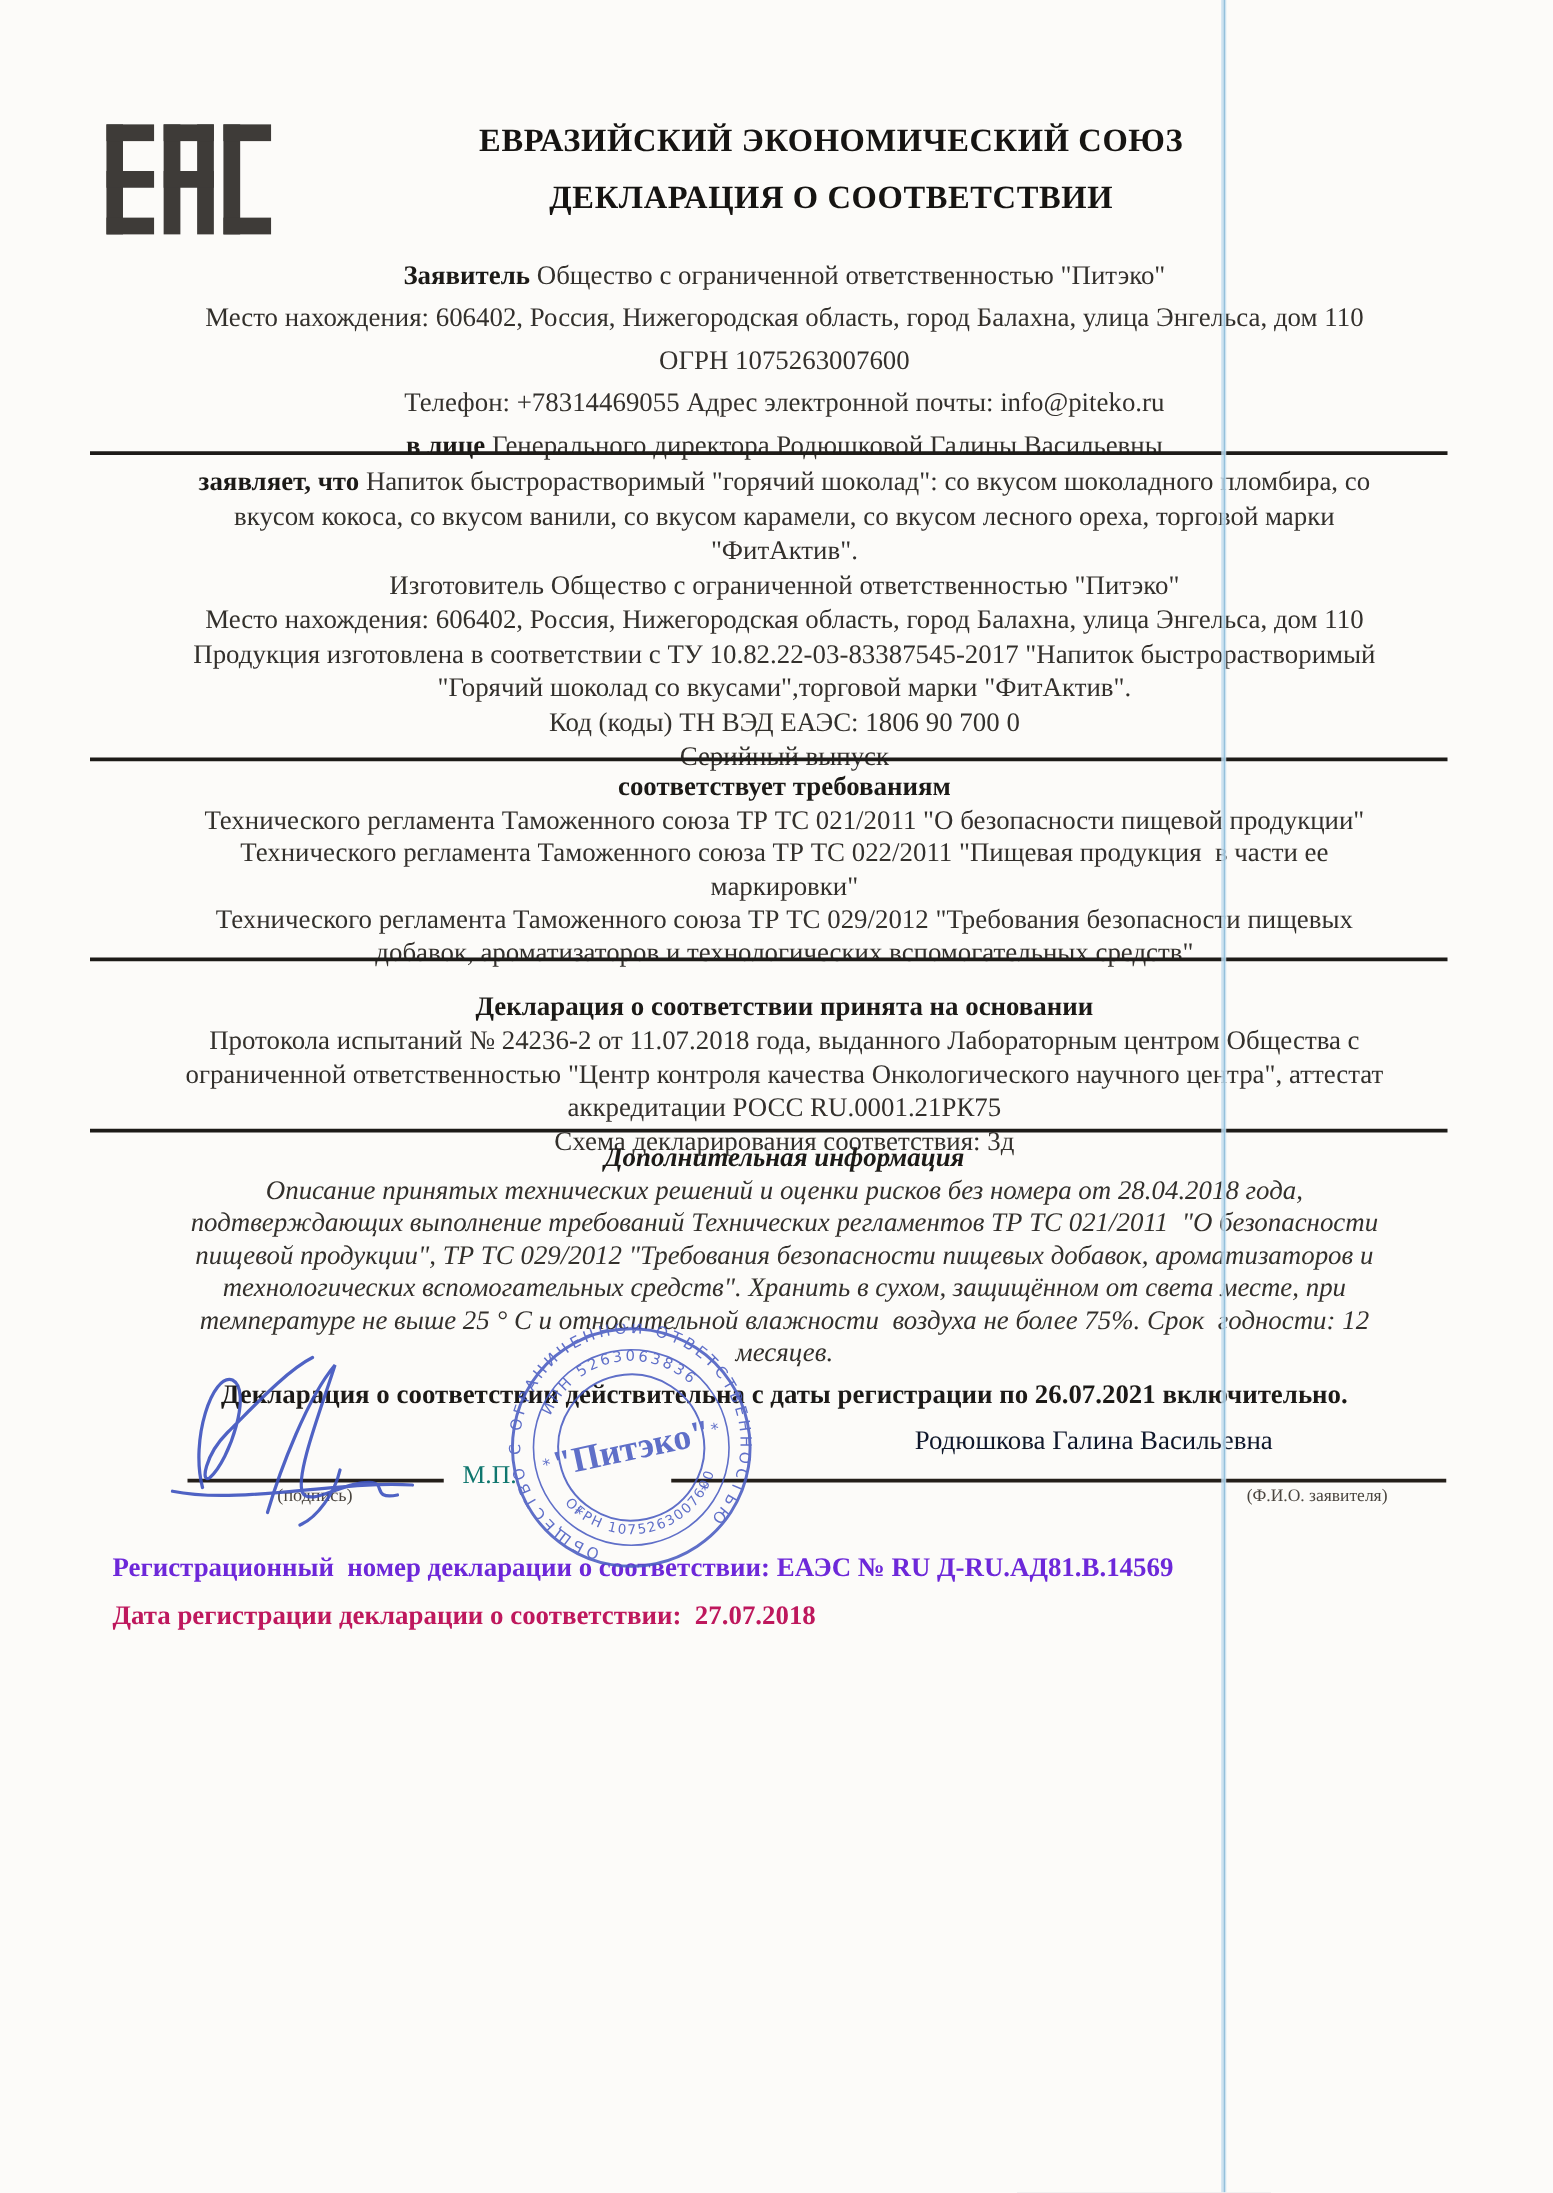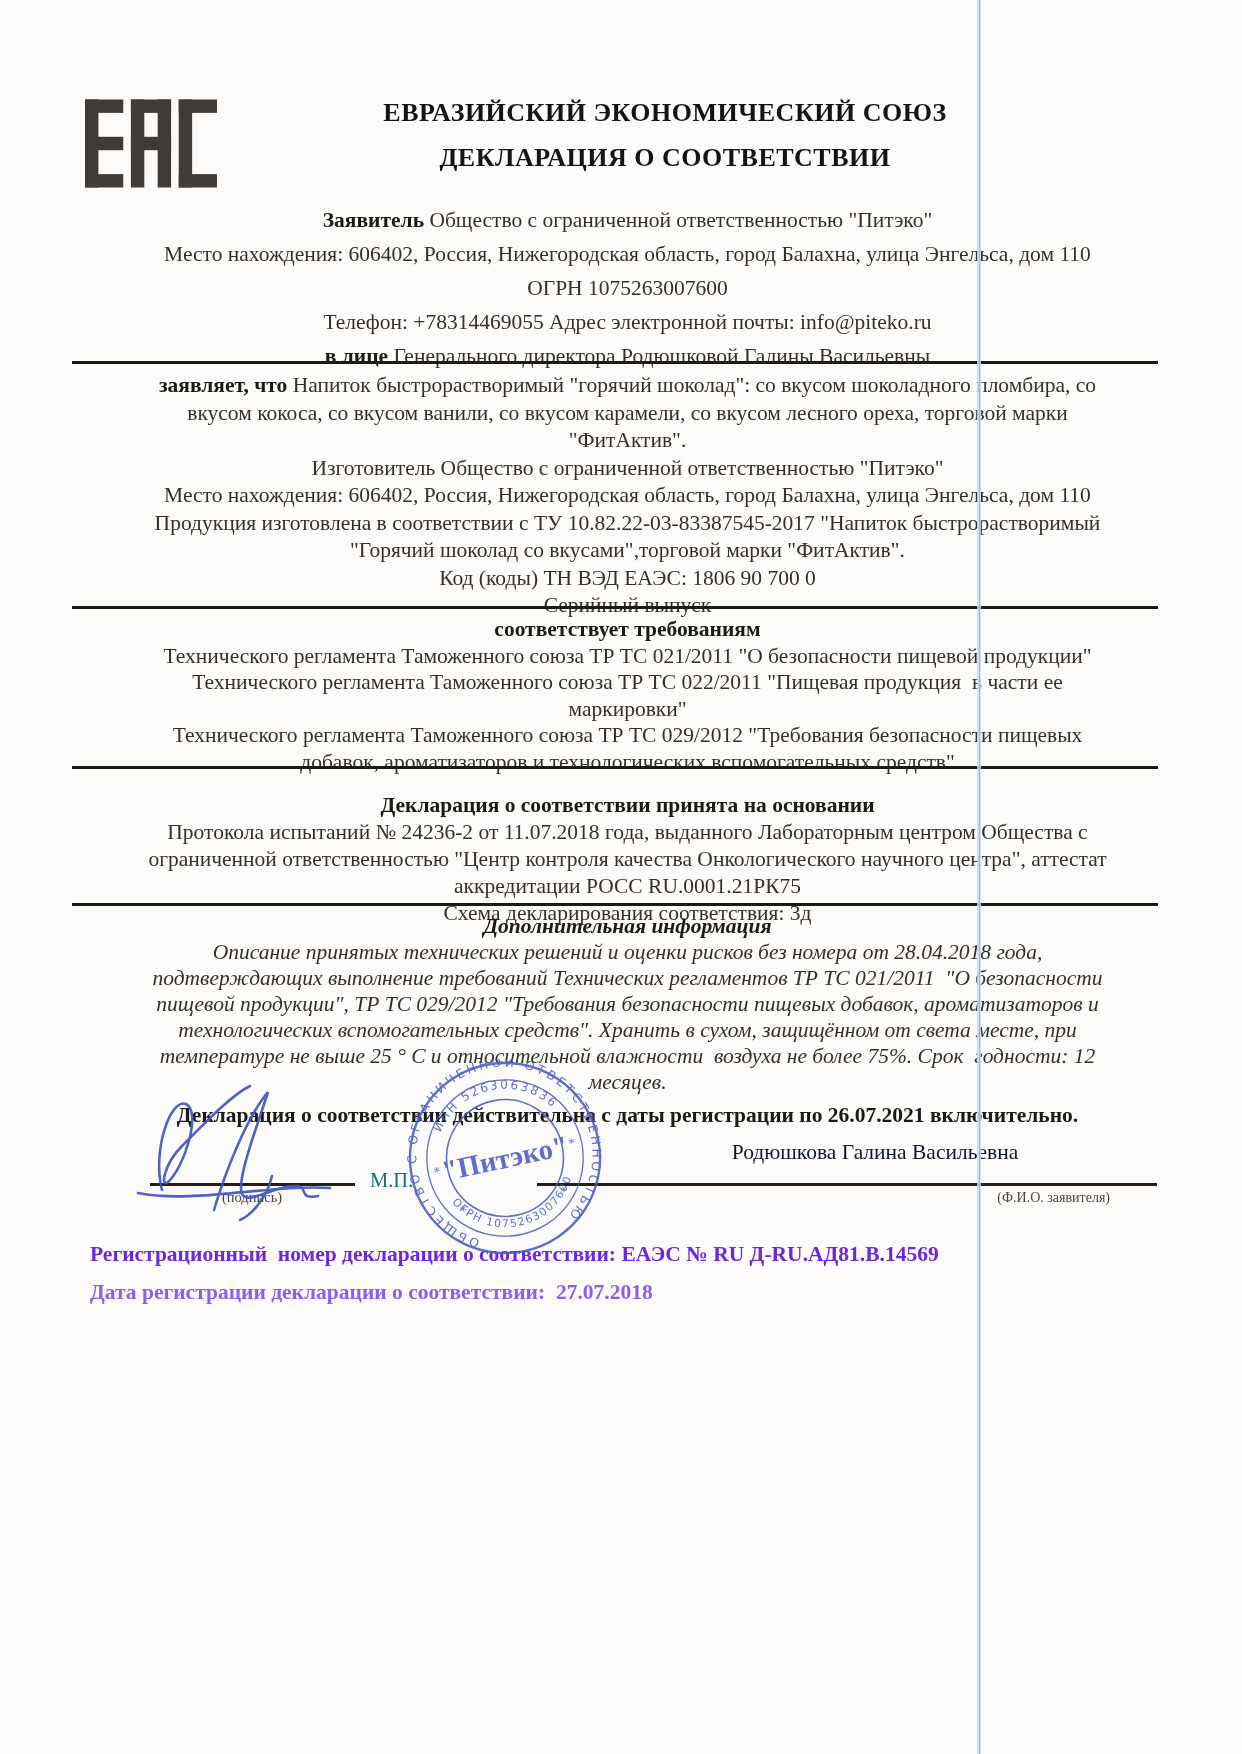--- a/index.html
+++ b/index.html
@@ -47,21 +47,21 @@
   .mp-label{position:absolute;left:370px;top:1169px;font-size:20.5px;color:#0f766e;z-index:4;}
   .stamp-svg{position:absolute;left:406px;top:1059px;width:198px;height:198px;z-index:7;opacity:.88;}
   .fio-name{position:absolute;left:640px;top:1140px;width:470px;text-align:center;
     font-size:21.5px;color:#0f172a;z-index:4;}
   .fio-rule{position:absolute;left:537px;top:1183px;width:620px;height:2.5px;background:#241f1a;z-index:4;}
   .fio-caption{position:absolute;left:640px;top:1190px;width:470px;text-align:right;
     font-size:14px;color:#4a453f;z-index:4;}
   .reg-number{position:absolute;left:90px;top:1242px;width:1080px;
     font-size:21.5px;font-weight:bold;color:#6d28d9;white-space:pre-wrap;z-index:2;}
   .reg-date{position:absolute;left:90px;top:1280px;width:1080px;
-    font-size:21.5px;font-weight:bold;color:#8b5cf6;white-space:pre-wrap;z-index:2;}
+    font-size:21.5px;font-weight:bold;color:#be185d;white-space:pre-wrap;z-index:2;}
 </style>
 </head>
 <body>
 
 <div id="page">
 
   <div class="scan-line"></div>
   <div class="scan-line-core"></div>
 
   <div class="eac-logo">

